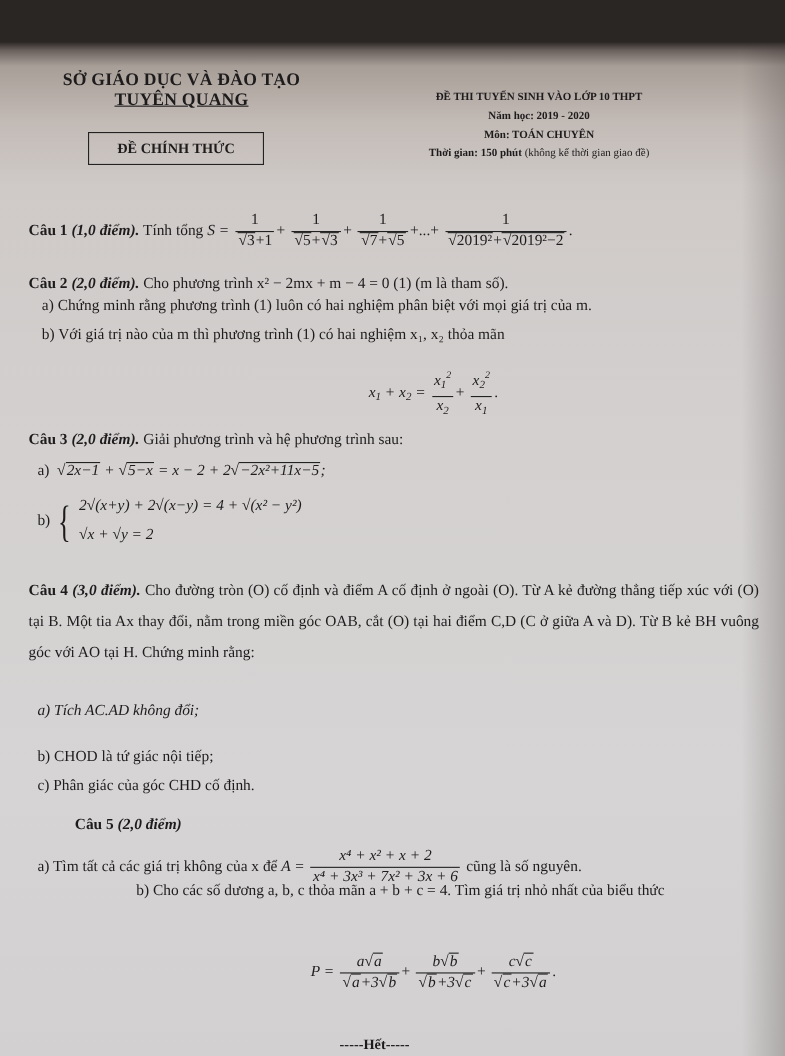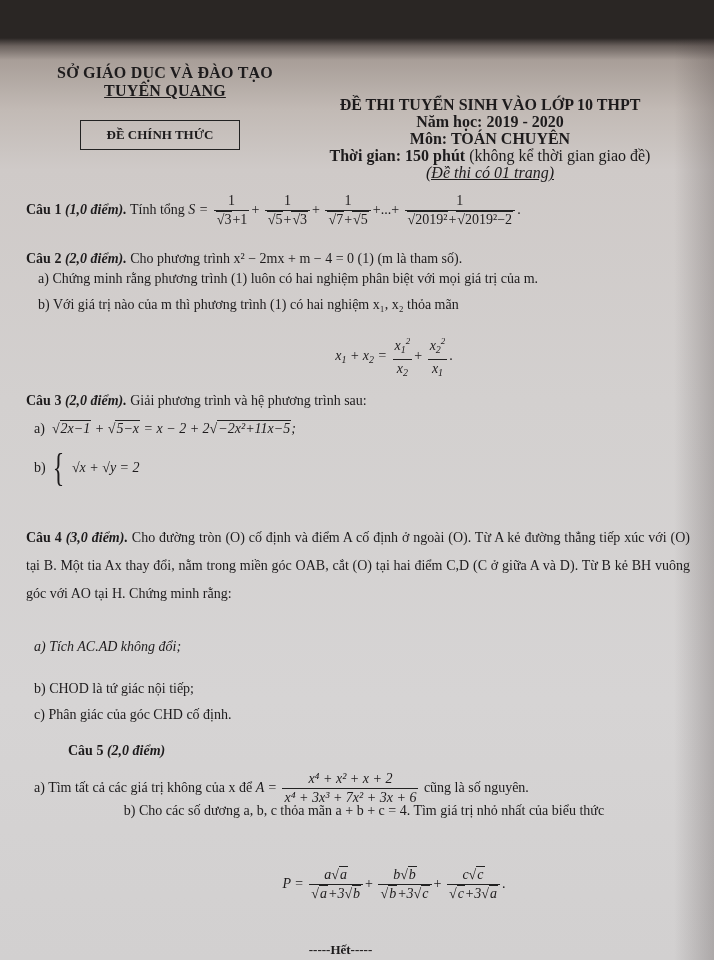--- a/index.html
+++ b/index.html
@@ -4,21 +4,21 @@
 <style>
   html,body{margin:0;padding:0;}
   body{width:714px;height:960px;overflow:hidden;position:relative;
     background:linear-gradient(180deg,#2a2624 0px,#2a2624 38px,#6b625e 46px,#a89e98 60px,#c2bab5 110px,#cfcac8 170px,#d3d0cf 400px,#d6d4d4 700px,#d2d0d0 960px);
     font-family:"Liberation Serif",serif;color:#1d1b1c;}
   .shade-right{position:absolute;right:0;top:40px;width:40px;height:920px;background:linear-gradient(90deg,rgba(0,0,0,0),rgba(60,50,50,0.25));}
   .abs{position:absolute;}
   .hdr-left{left:40px;top:64px;width:250px;text-align:center;font-weight:bold;font-size:16px;line-height:18px;letter-spacing:0.2px;}
   .hdr-left .l2{text-decoration:underline;}
   .official{left:80px;top:120px;width:158px;height:28px;border:1.5px solid #222;text-align:center;line-height:28px;font-weight:bold;font-size:13px;}
-  .hdr-right{left:300px;top:96px;width:380px;text-align:center;font-size:16px;line-height:17px;font-weight:bold;}
+  .hdr-right{left:300px;top:80px;width:380px;text-align:center;font-size:10px;line-height:17px;font-weight:bold;}
   .hdr-right .it{font-weight:normal;font-style:italic;text-decoration:underline;}
   .hdr-right .nb{font-weight:normal;}
   .q{left:26px;font-size:14px;line-height:18px;}
   .q b i{font-style:italic;}
   .m{font-style:italic;}
   .frac{display:inline-block;vertical-align:middle;text-align:center;margin:0 2px;}
   .frac>span{display:block;padding:0 2px;}
   .frac .num{border-bottom:1px solid #222;}
   .sq{border-top:1px solid #222;padding:0 1px;}
   .center{text-align:center;padding-left:37px;}
@@ -37,21 +37,20 @@
   <div>SỞ GIÁO DỤC VÀ ĐÀO TẠO</div>
   <div class="l2">TUYÊN QUANG</div>
 </div>
 <div class="abs official">ĐỀ CHÍNH THỨC</div>
 
 <div class="abs hdr-right">
   <div>ĐỀ THI TUYỂN SINH VÀO LỚP 10 THPT</div>
   <div>Năm học: 2019 - 2020</div>
   <div>Môn: TOÁN CHUYÊN</div>
   <div><span>Thời gian: 150 phút</span> <span class="nb">(không kể thời gian giao đề)</span></div>
-  <div class="it">(Đề thi có 01 trang)</div>
 </div>
 
 <div class="abs q" style="top:192px;width:660px;">
   <b>Câu 1</b> <b><i>(1,0 điểm).</i></b>
   <span>Tính tổng</span>
   <span class="m">S =</span>
   <span class="frac"><span class="num">1</span><span><span class="sq">√3</span>+1</span></span>+
   <span class="frac"><span class="num">1</span><span><span class="sq">√5</span>+<span class="sq">√3</span></span></span>+
   <span class="frac"><span class="num">1</span><span><span class="sq">√7</span>+<span class="sq">√5</span></span></span>+...+
   <span class="frac"><span class="num">1</span><span><span class="sq">√2019²</span>+<span class="sq">√2019²−2</span></span></span>.
@@ -78,20 +77,21 @@
   <span>Giải phương trình và hệ phương trình sau:</span>
 </div>
 <div class="abs q" style="top:420px;left:34px;width:640px;">
   <span>a)</span>&nbsp;
   <span class="m">√<span class="sq">2x−1</span> + √<span class="sq">5−x</span> = x − 2 + 2√<span class="sq">−2x²+11x−5</span>;</span>
 </div>
 <div class="abs q" style="top:448px;left:34px;width:640px;">
   <span style="vertical-align:middle">b)</span>
   <span class="brace">{</span>
   <span class="sys m">
+    <span style="display:block">2√(x+y) + 2√(x−y) = 4 + √(x² − y²)</span>
     <span style="display:block">√x + √y = 2</span>
   </span>
 </div>
 
 <div class="abs q" style="top:524px;width:664px;line-height:28px;text-align:justify;">
   <b>Câu 4</b> <b><i>(3,0 điểm).</i></b>
   <span>Cho đường tròn (O) cố định và điểm A cố định ở ngoài (O). Từ A kẻ đường thẳng tiếp xúc với (O) tại B. Một tia Ax thay đổi, nằm trong miền góc OAB, cắt (O) tại hai điểm C,D (C ở giữa A và D). Từ B kẻ BH vuông góc với AO tại H. Chứng minh rằng:</span>
 </div>
 <div class="abs q" style="top:638px;left:34px;font-style:italic;"><span>a)</span> <span>Tích AC.AD không đổi;</span></div>
 <div class="abs q" style="top:680px;left:34px;"><span>b)</span> <span>CHOD là tứ giác nội tiếp;</span></div>

